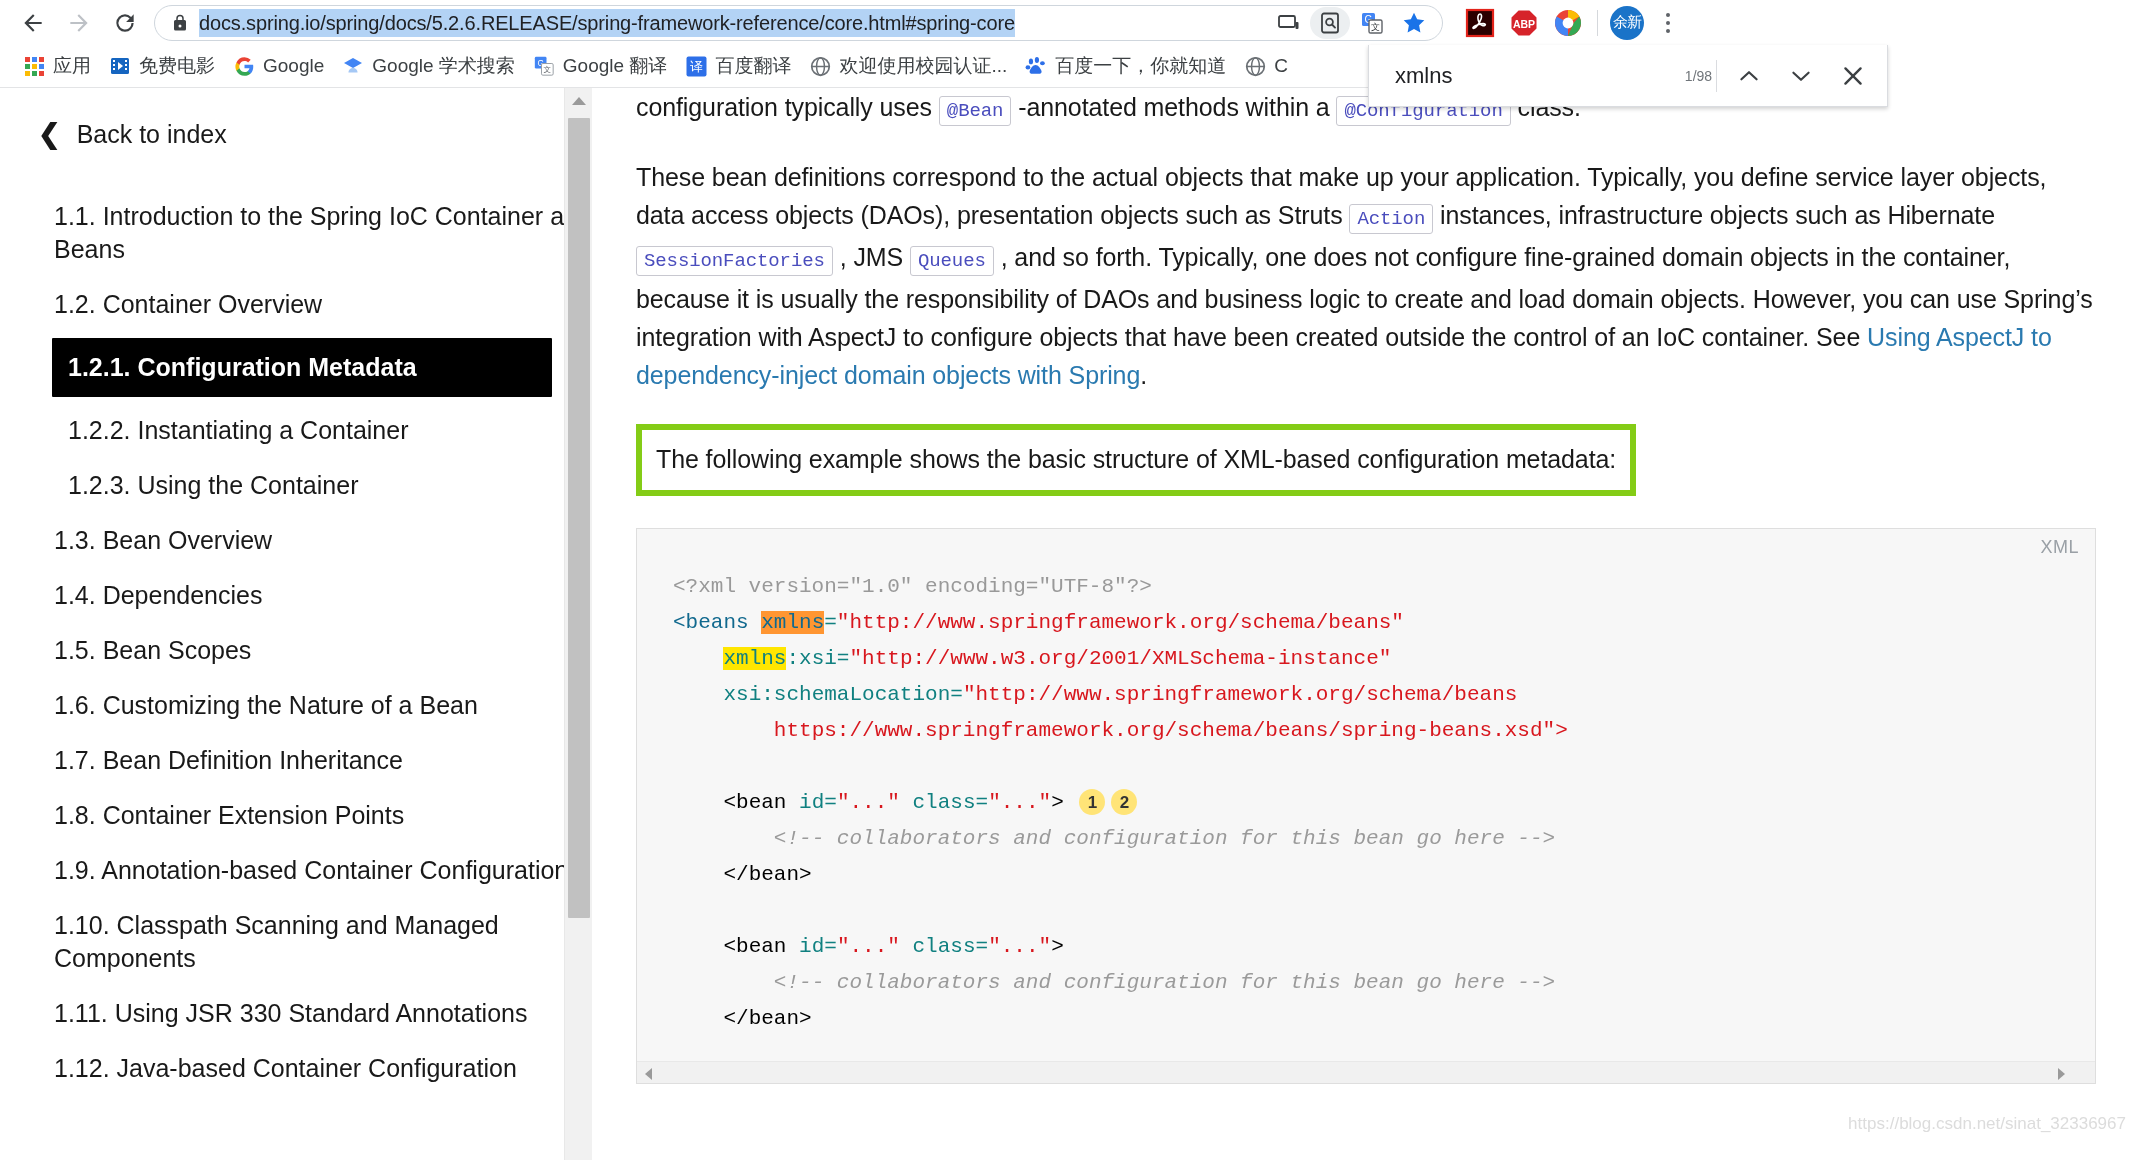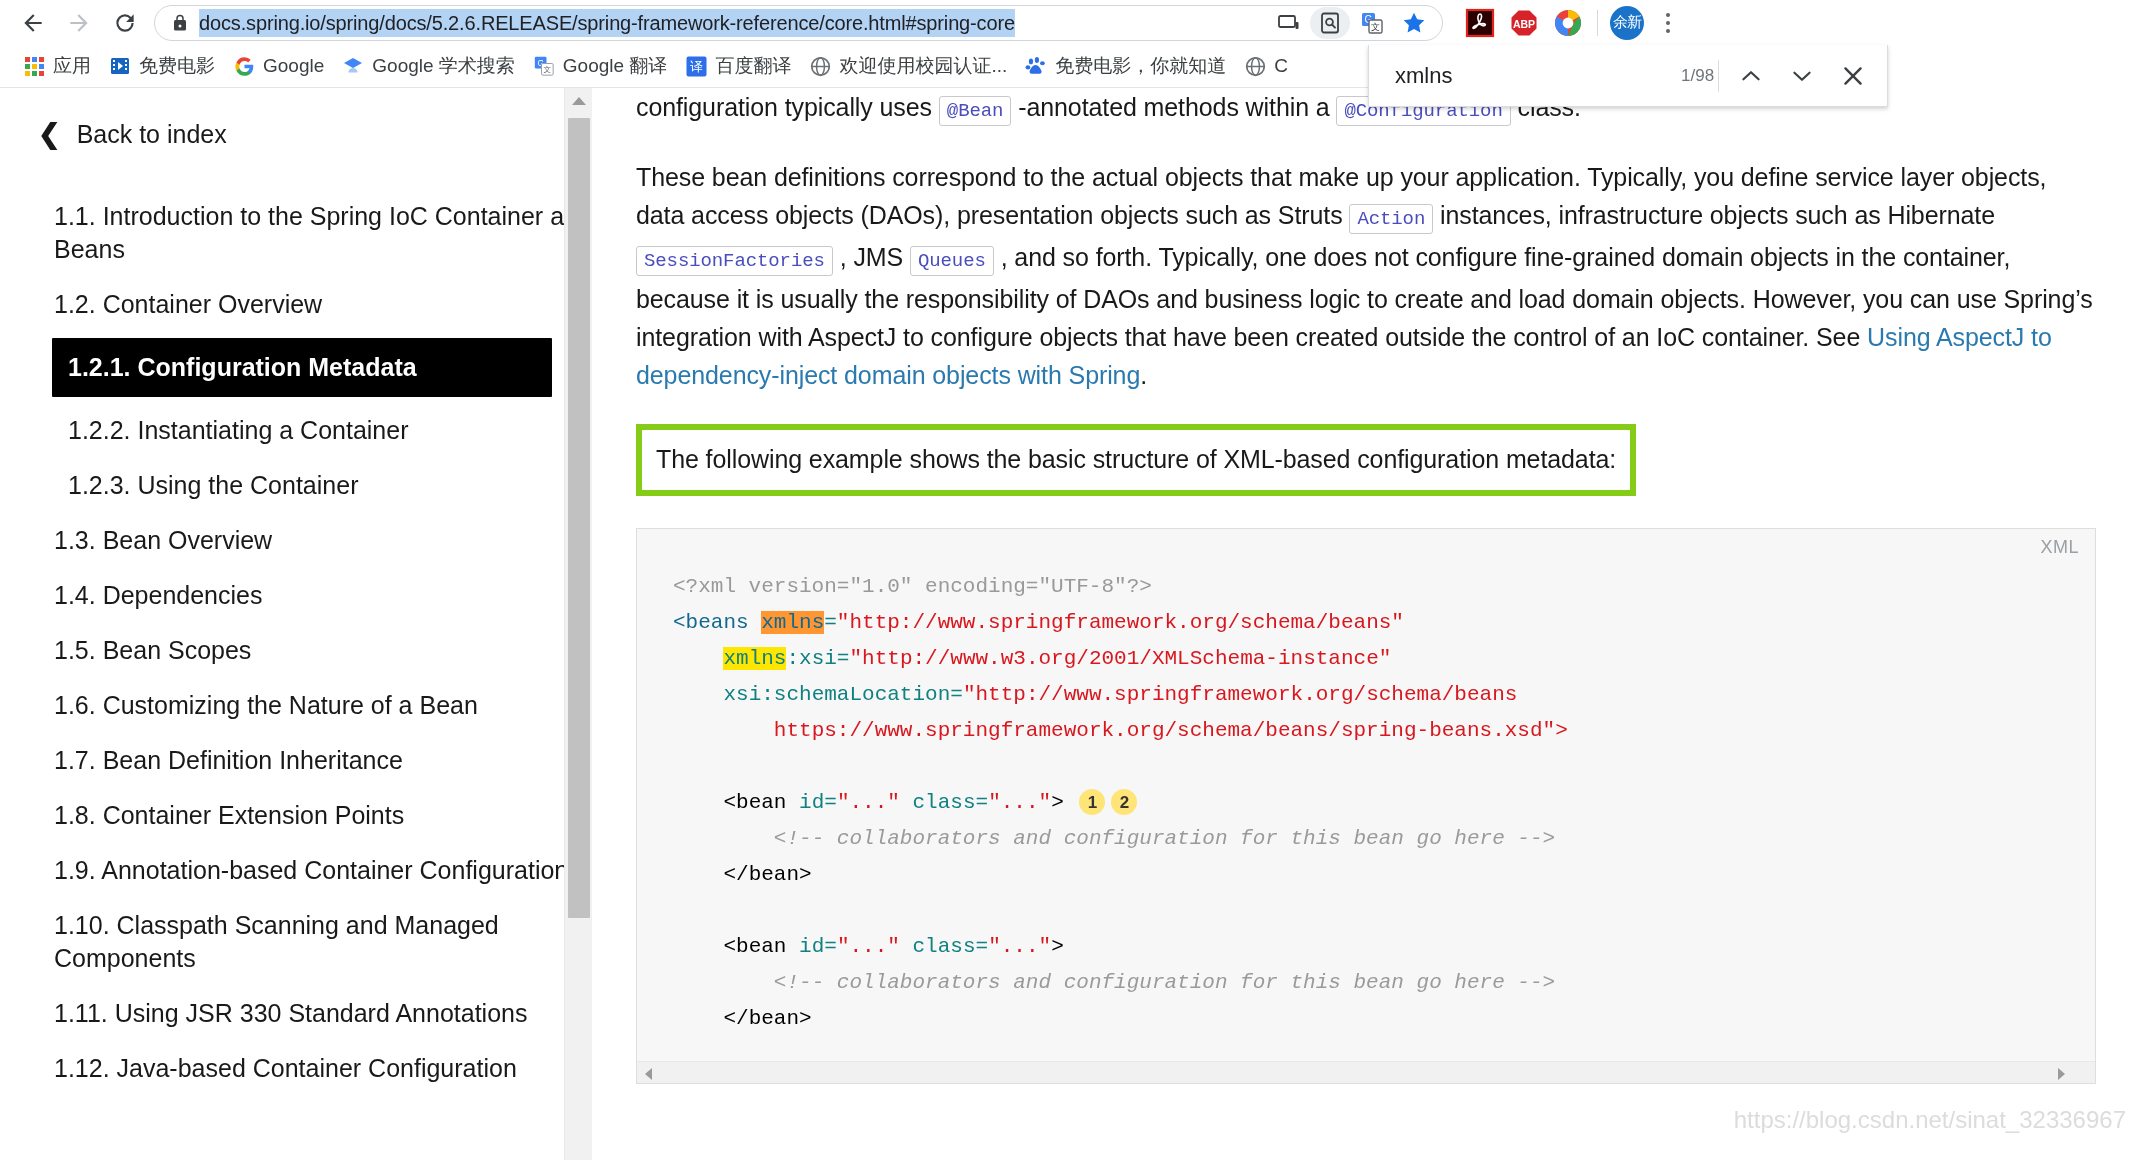--- a/index.html
+++ b/index.html
@@ -120,21 +120,21 @@
   }
   .find-input {
     border:none; outline:none;
     font-size: 22px;
     color:#202124;
     font-family: "Liberation Sans", sans-serif;
     background: transparent;
     flex: 1 1 auto;
     min-width: 0;
   }
-  .find-count { font-size: 17px; color:#70757a; margin-right: 4px; white-space:nowrap;}
+  .find-count { font-size: 14px; color:#70757a; margin-right: 4px; white-space:nowrap;}
   .find-div { width:1px; height:32px; background:#dadce0; margin-right: 6px;}
   .find-btn { width:52px; height:46px; display:flex; align-items:center; justify-content:center;}
 
   
   .page {
     display: flex;
     width: 2132px;
     height: 1072px;
     background: #fff;
     position: relative;
@@ -279,21 +279,21 @@
     border-top: 1px solid #e8e8e8;
   }
   .hs-left { position:absolute; left:8px; top:6px;
     width:0;height:0;border-top:6px solid transparent;border-bottom:6px solid transparent;border-right:7px solid #9a9a9a;}
   .hs-right { position:absolute; right:30px; top:6px;
     width:0;height:0;border-top:6px solid transparent;border-bottom:6px solid transparent;border-left:7px solid #9a9a9a;}
 
   .watermark {
     position: absolute;
     right: 6px; bottom: 26px;
-    font-size: 24px;
+    font-size: 17px;
     color: #dcdcdc;
     white-space: nowrap;
     pointer-events: none;
   }
 </style>
 </head>
 <body>
 
 <div class="chrome">
 
@@ -480,21 +480,21 @@
     <span class="bm">
       <span class="bm-ico">
         <svg width="22" height="22" viewBox="0 0 24 24">
           <ellipse cx="6.5" cy="7" rx="2.3" ry="3.2" fill="#2d6fe8"></ellipse>
           <ellipse cx="13" cy="5.5" rx="2.3" ry="3.2" fill="#2d6fe8"></ellipse>
           <ellipse cx="19" cy="9" rx="2.6" ry="2.3" fill="#2d6fe8"></ellipse>
           <ellipse cx="3.2" cy="13.5" rx="2.6" ry="2.2" fill="#2d6fe8"></ellipse>
           <path d="M11.5 11c3 0 5.5 4 6.4 6.1.9 2.1-.7 3.4-2.8 3.4H8c-2.1 0-3.7-1.3-2.8-3.4C6.1 15 8.5 11 11.5 11z" fill="#2d6fe8"></path>
         </svg>
       </span>
-      <span>免费电影，你就知道</span>
+      <span>百度一下，你就知道</span>
     </span>
 
     <span class="bm">
       <span class="bm-ico">
         <svg width="21" height="21" viewBox="0 0 24 24">
             <circle cx="12" cy="12" r="10" fill="none" stroke="#6b7075" stroke-width="2"></circle>
             <ellipse cx="12" cy="12" rx="4.5" ry="10" fill="none" stroke="#6b7075" stroke-width="1.7"></ellipse>
             <line x1="2" y1="12" x2="22" y2="12" stroke="#6b7075" stroke-width="1.7"></line>
           </svg>
       </span>

